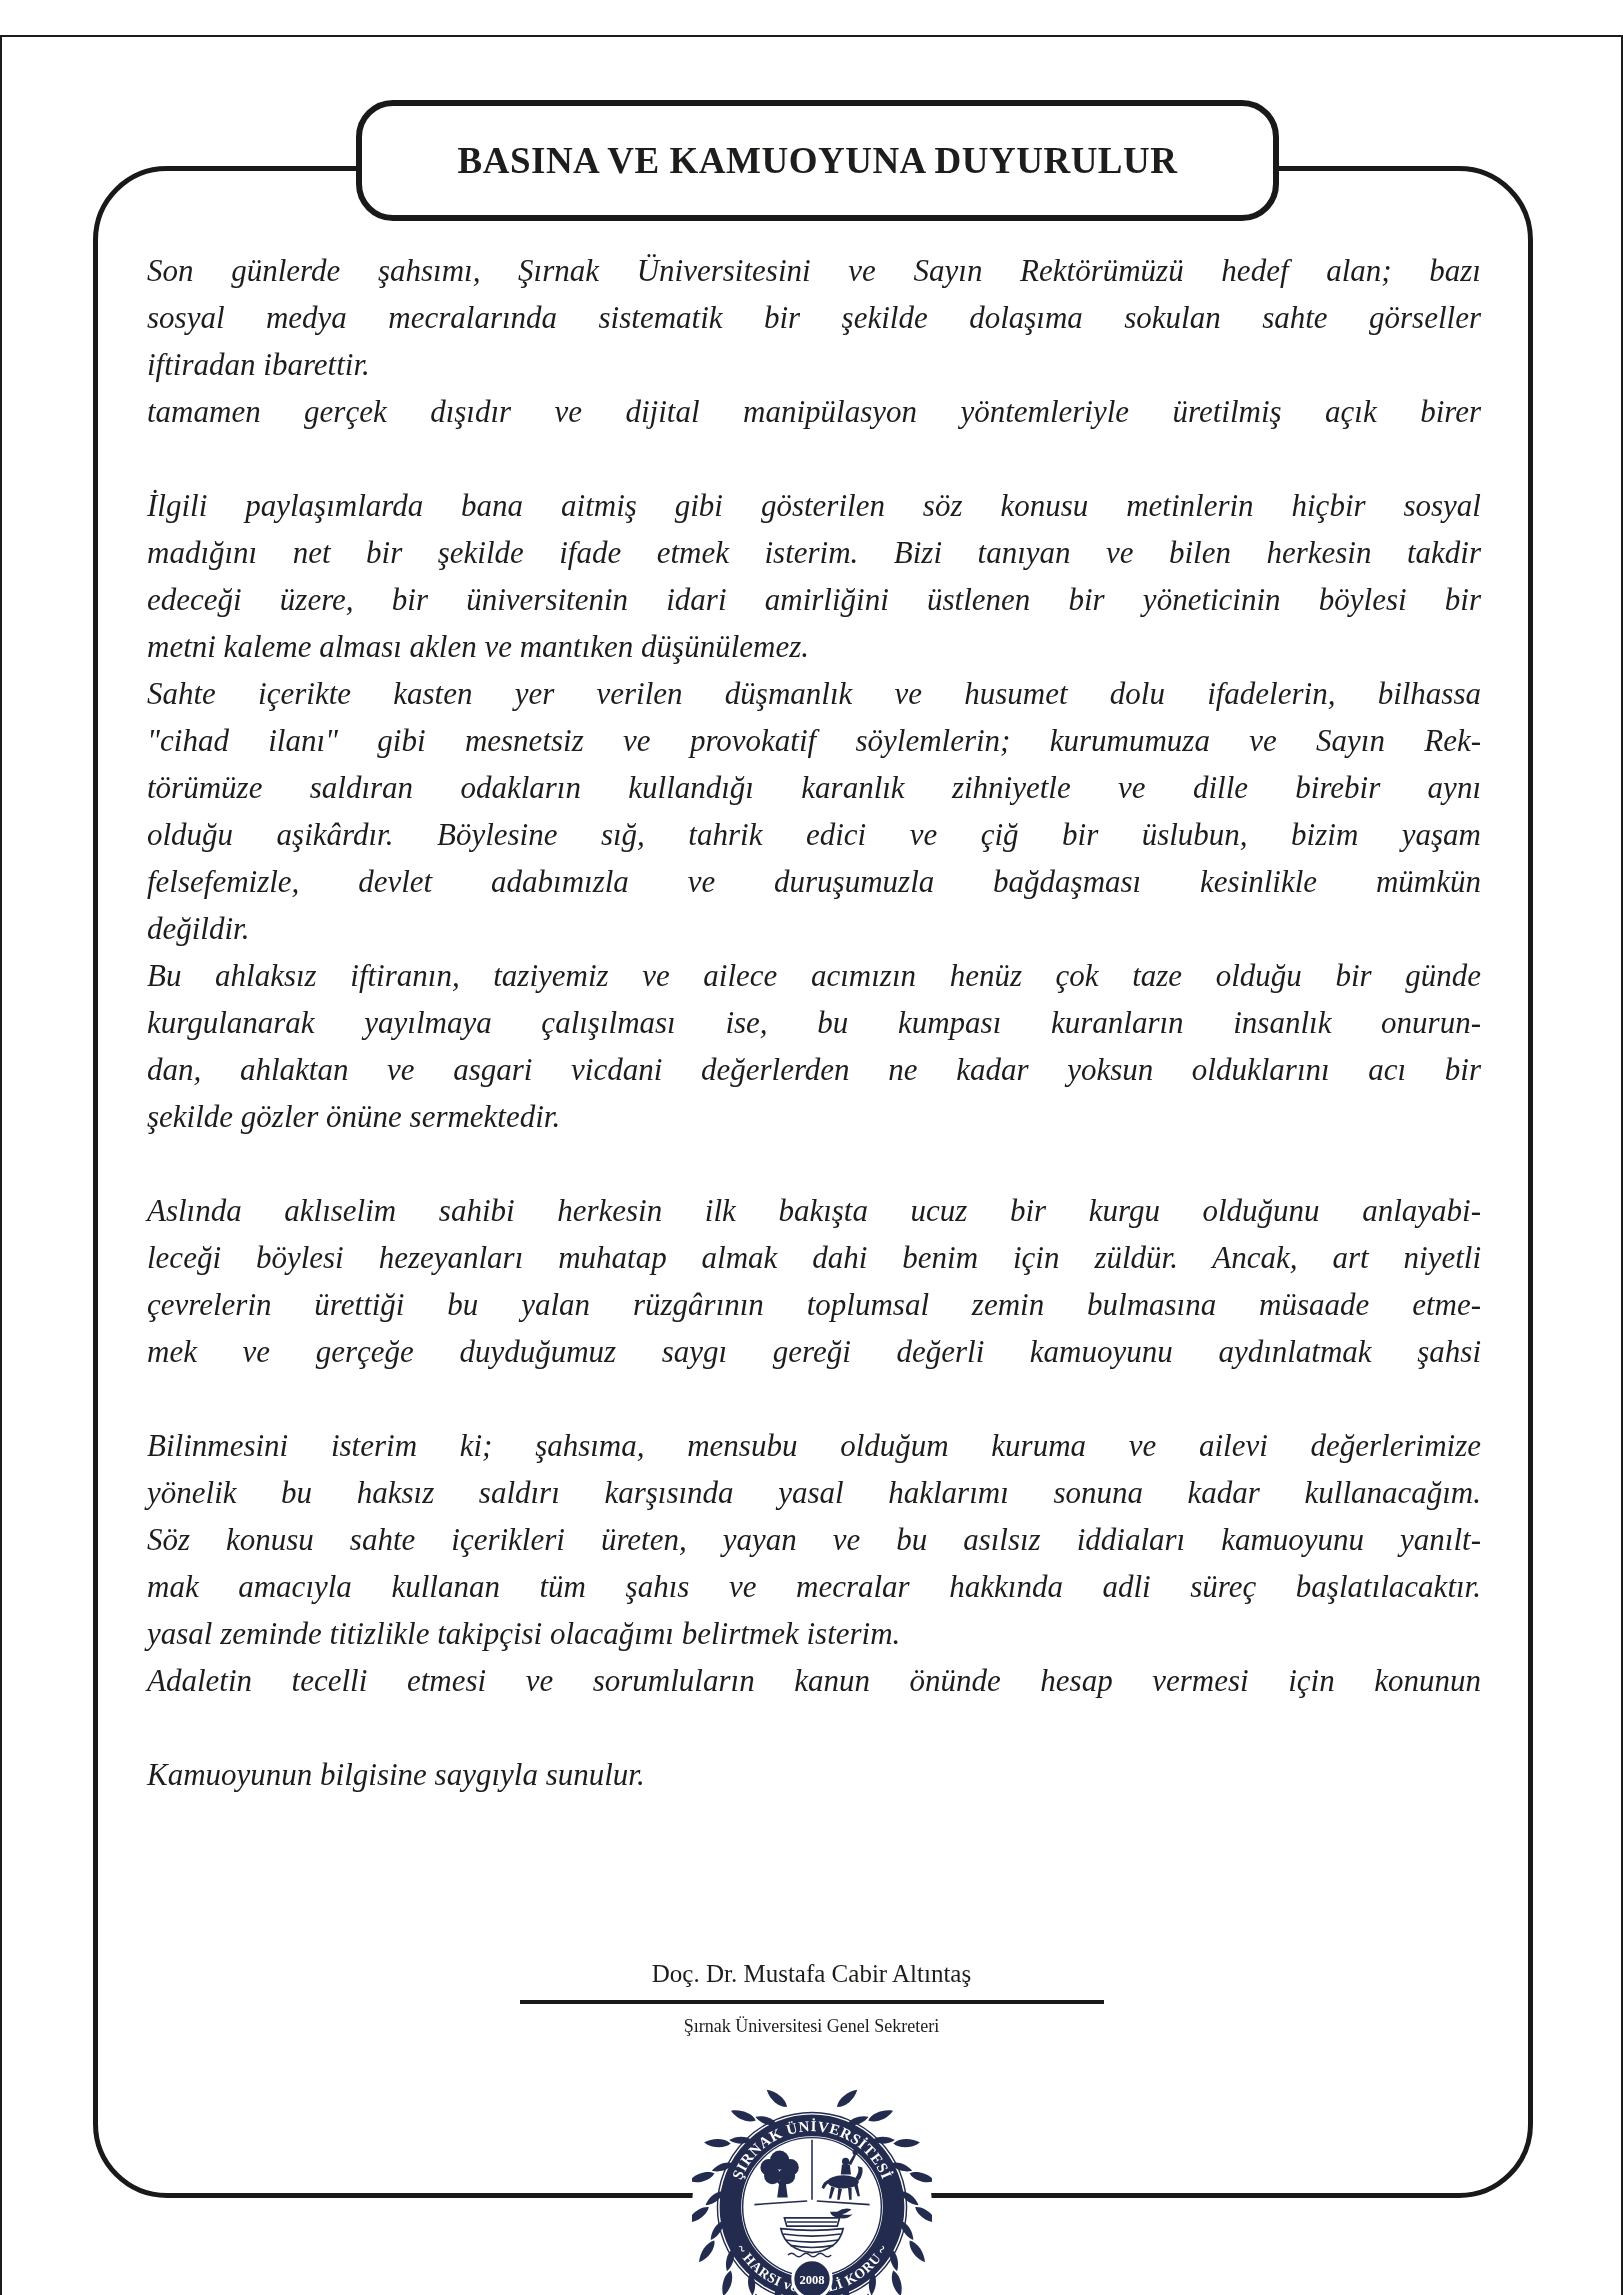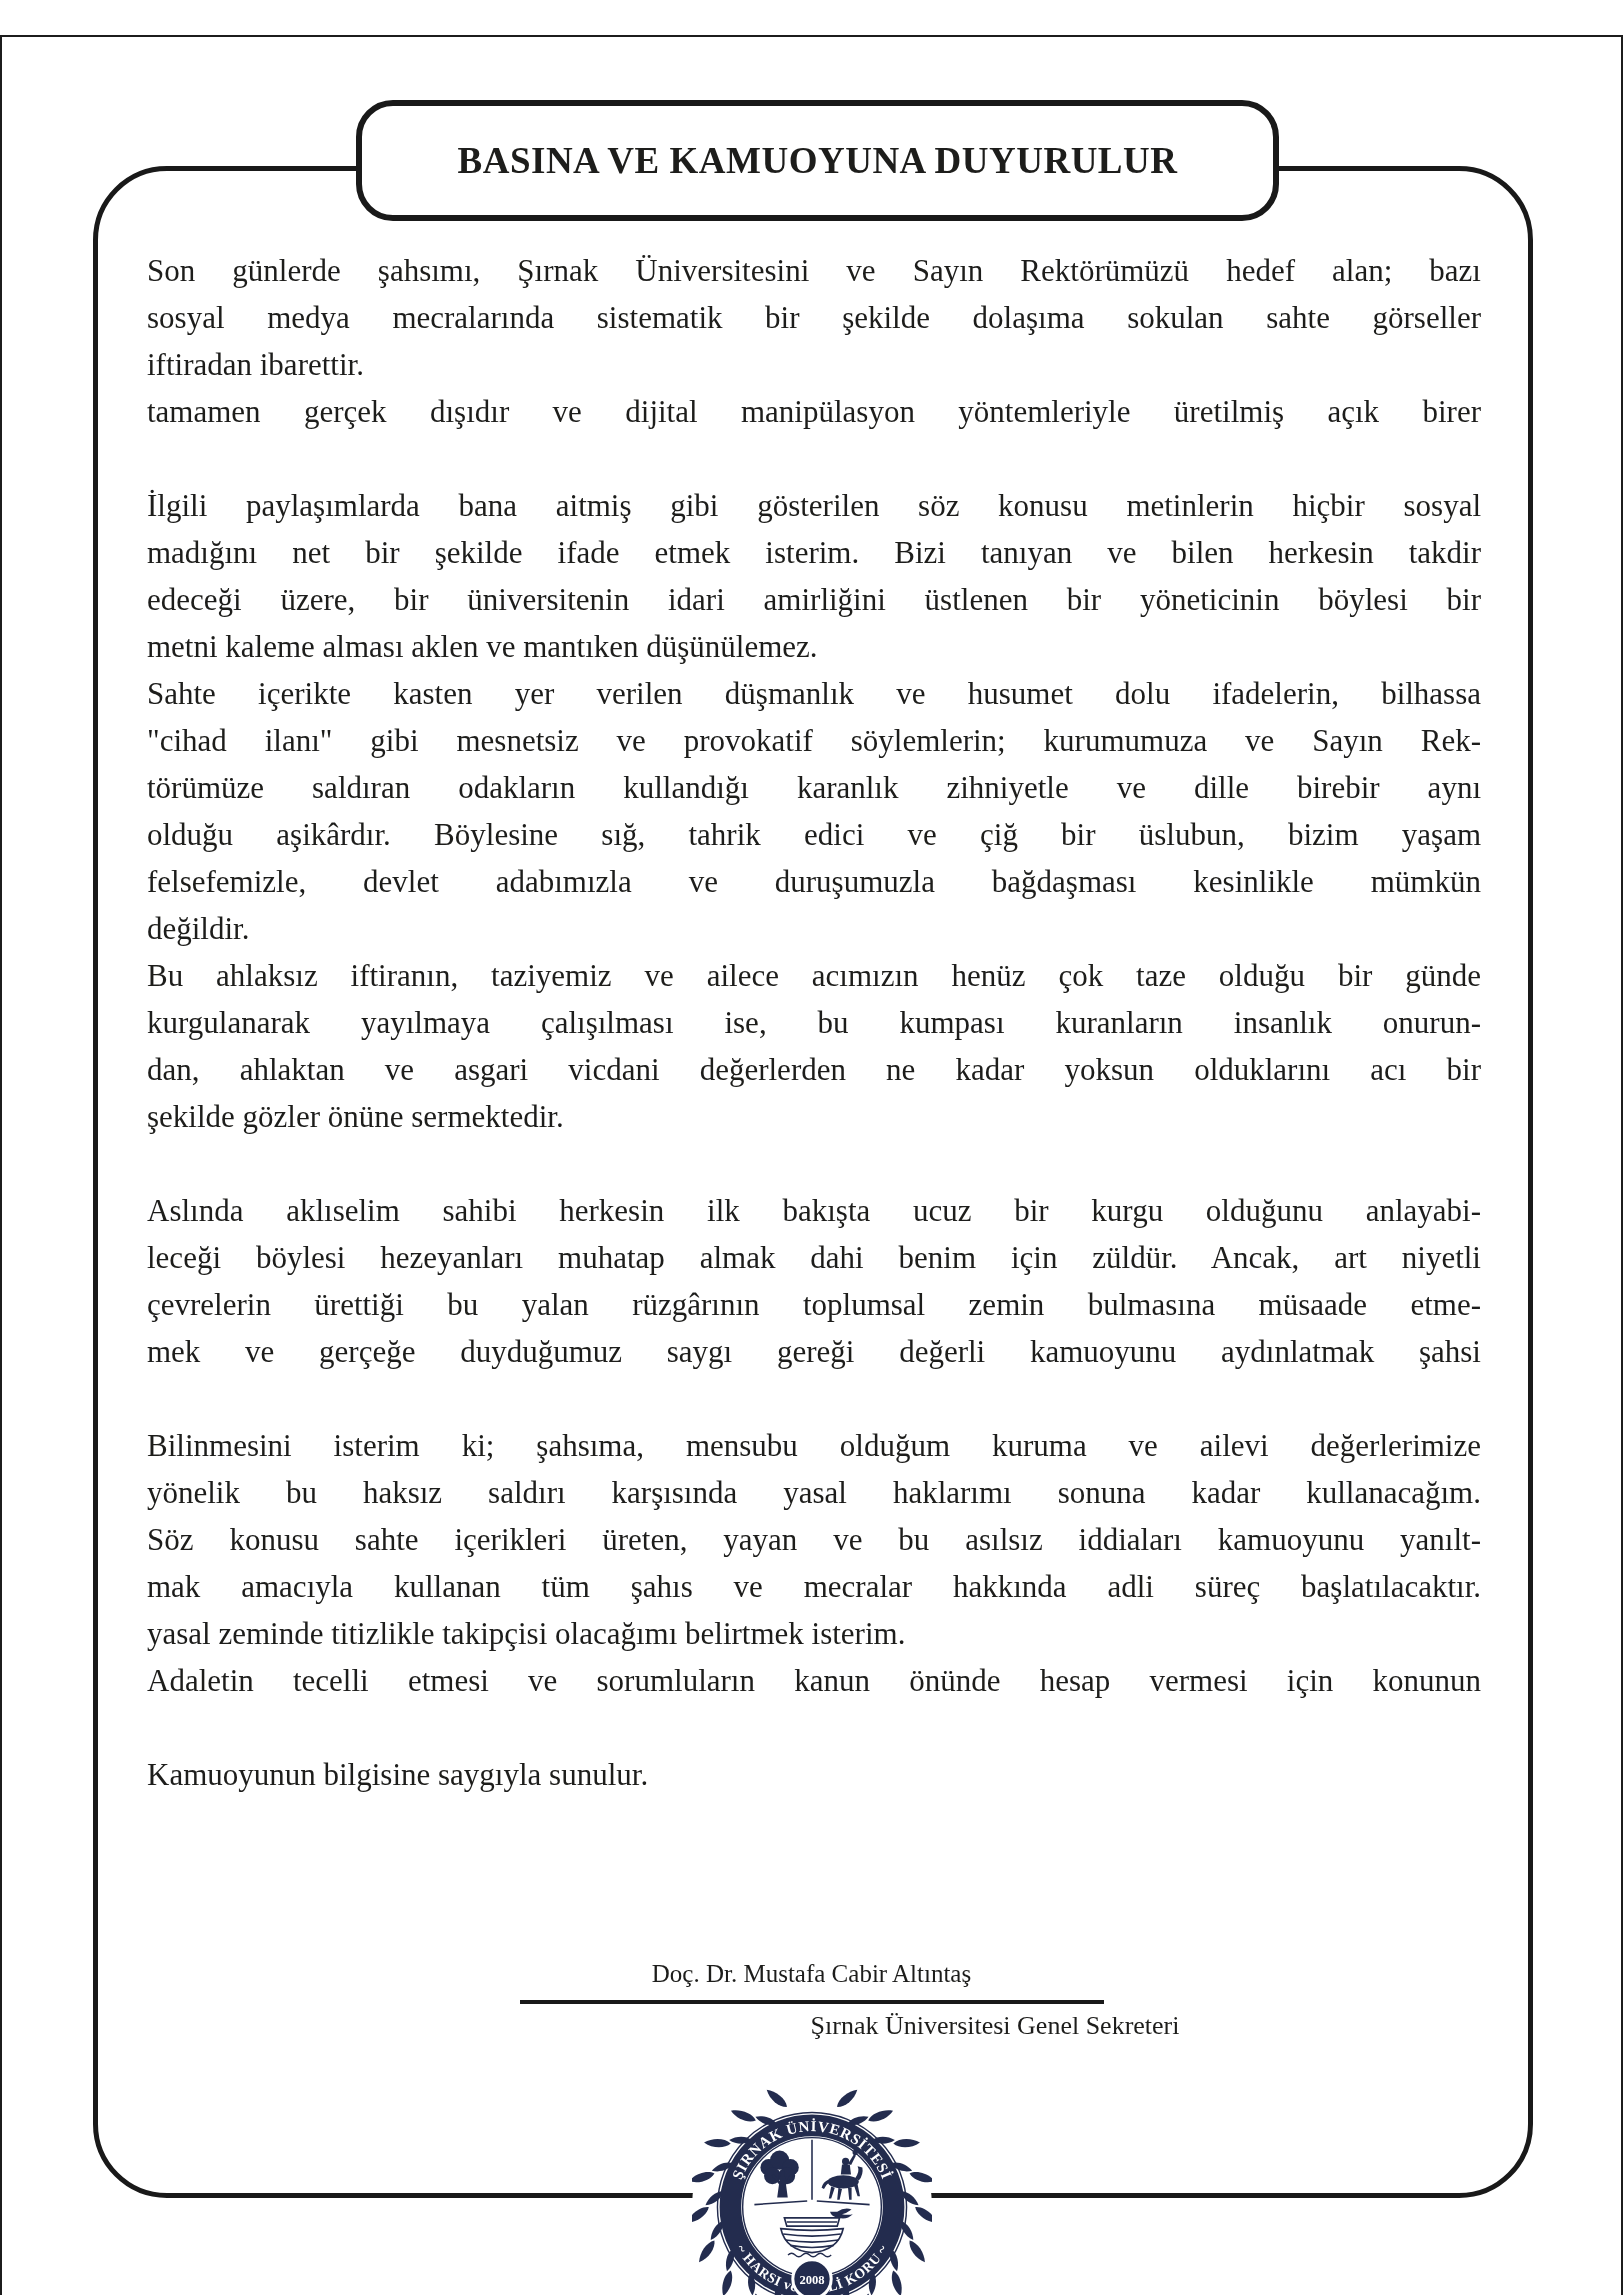--- a/index.html
+++ b/index.html
@@ -42,39 +42,39 @@
     white-space:nowrap;
   }
   .body-text{
     position:absolute;
     left:145px;top:210px;
     width:1334px;
     font-size:31px;
     line-height:47px;
     z-index:2;
   }
-  .para{margin:0;}
+  .para{margin:0;font-style:italic;}
   .para.gap{margin-bottom:47px;}
   .line{text-align:justify;text-align-last:justify;white-space:normal;}
   .line.last{text-align:left;text-align-last:left;}
   .signature{
     position:absolute;
     left:50%;top:1918px;
     transform:translateX(-50%);
     width:736px;
     text-align:center;
     z-index:2;
   }
   .sig-name{font-size:25px;line-height:37px;}
   .sig-rule{
     width:584px;height:4.4px;
     background:#191919;
     margin:7.9px auto 5.9px auto;
   }
-  .sig-title{font-size:26px;line-height:32px;text-align:right;}
+  .sig-title{font-size:18px;line-height:32px;}
   .logo{
     position:absolute;
     left:50%;top:2170px;
     transform:translate(-50%,-50%);
     width:240px;height:240px;
     z-index:4;
   }
   .logo svg{width:100%;height:100%;display:block;}
 </style>
 </head>

